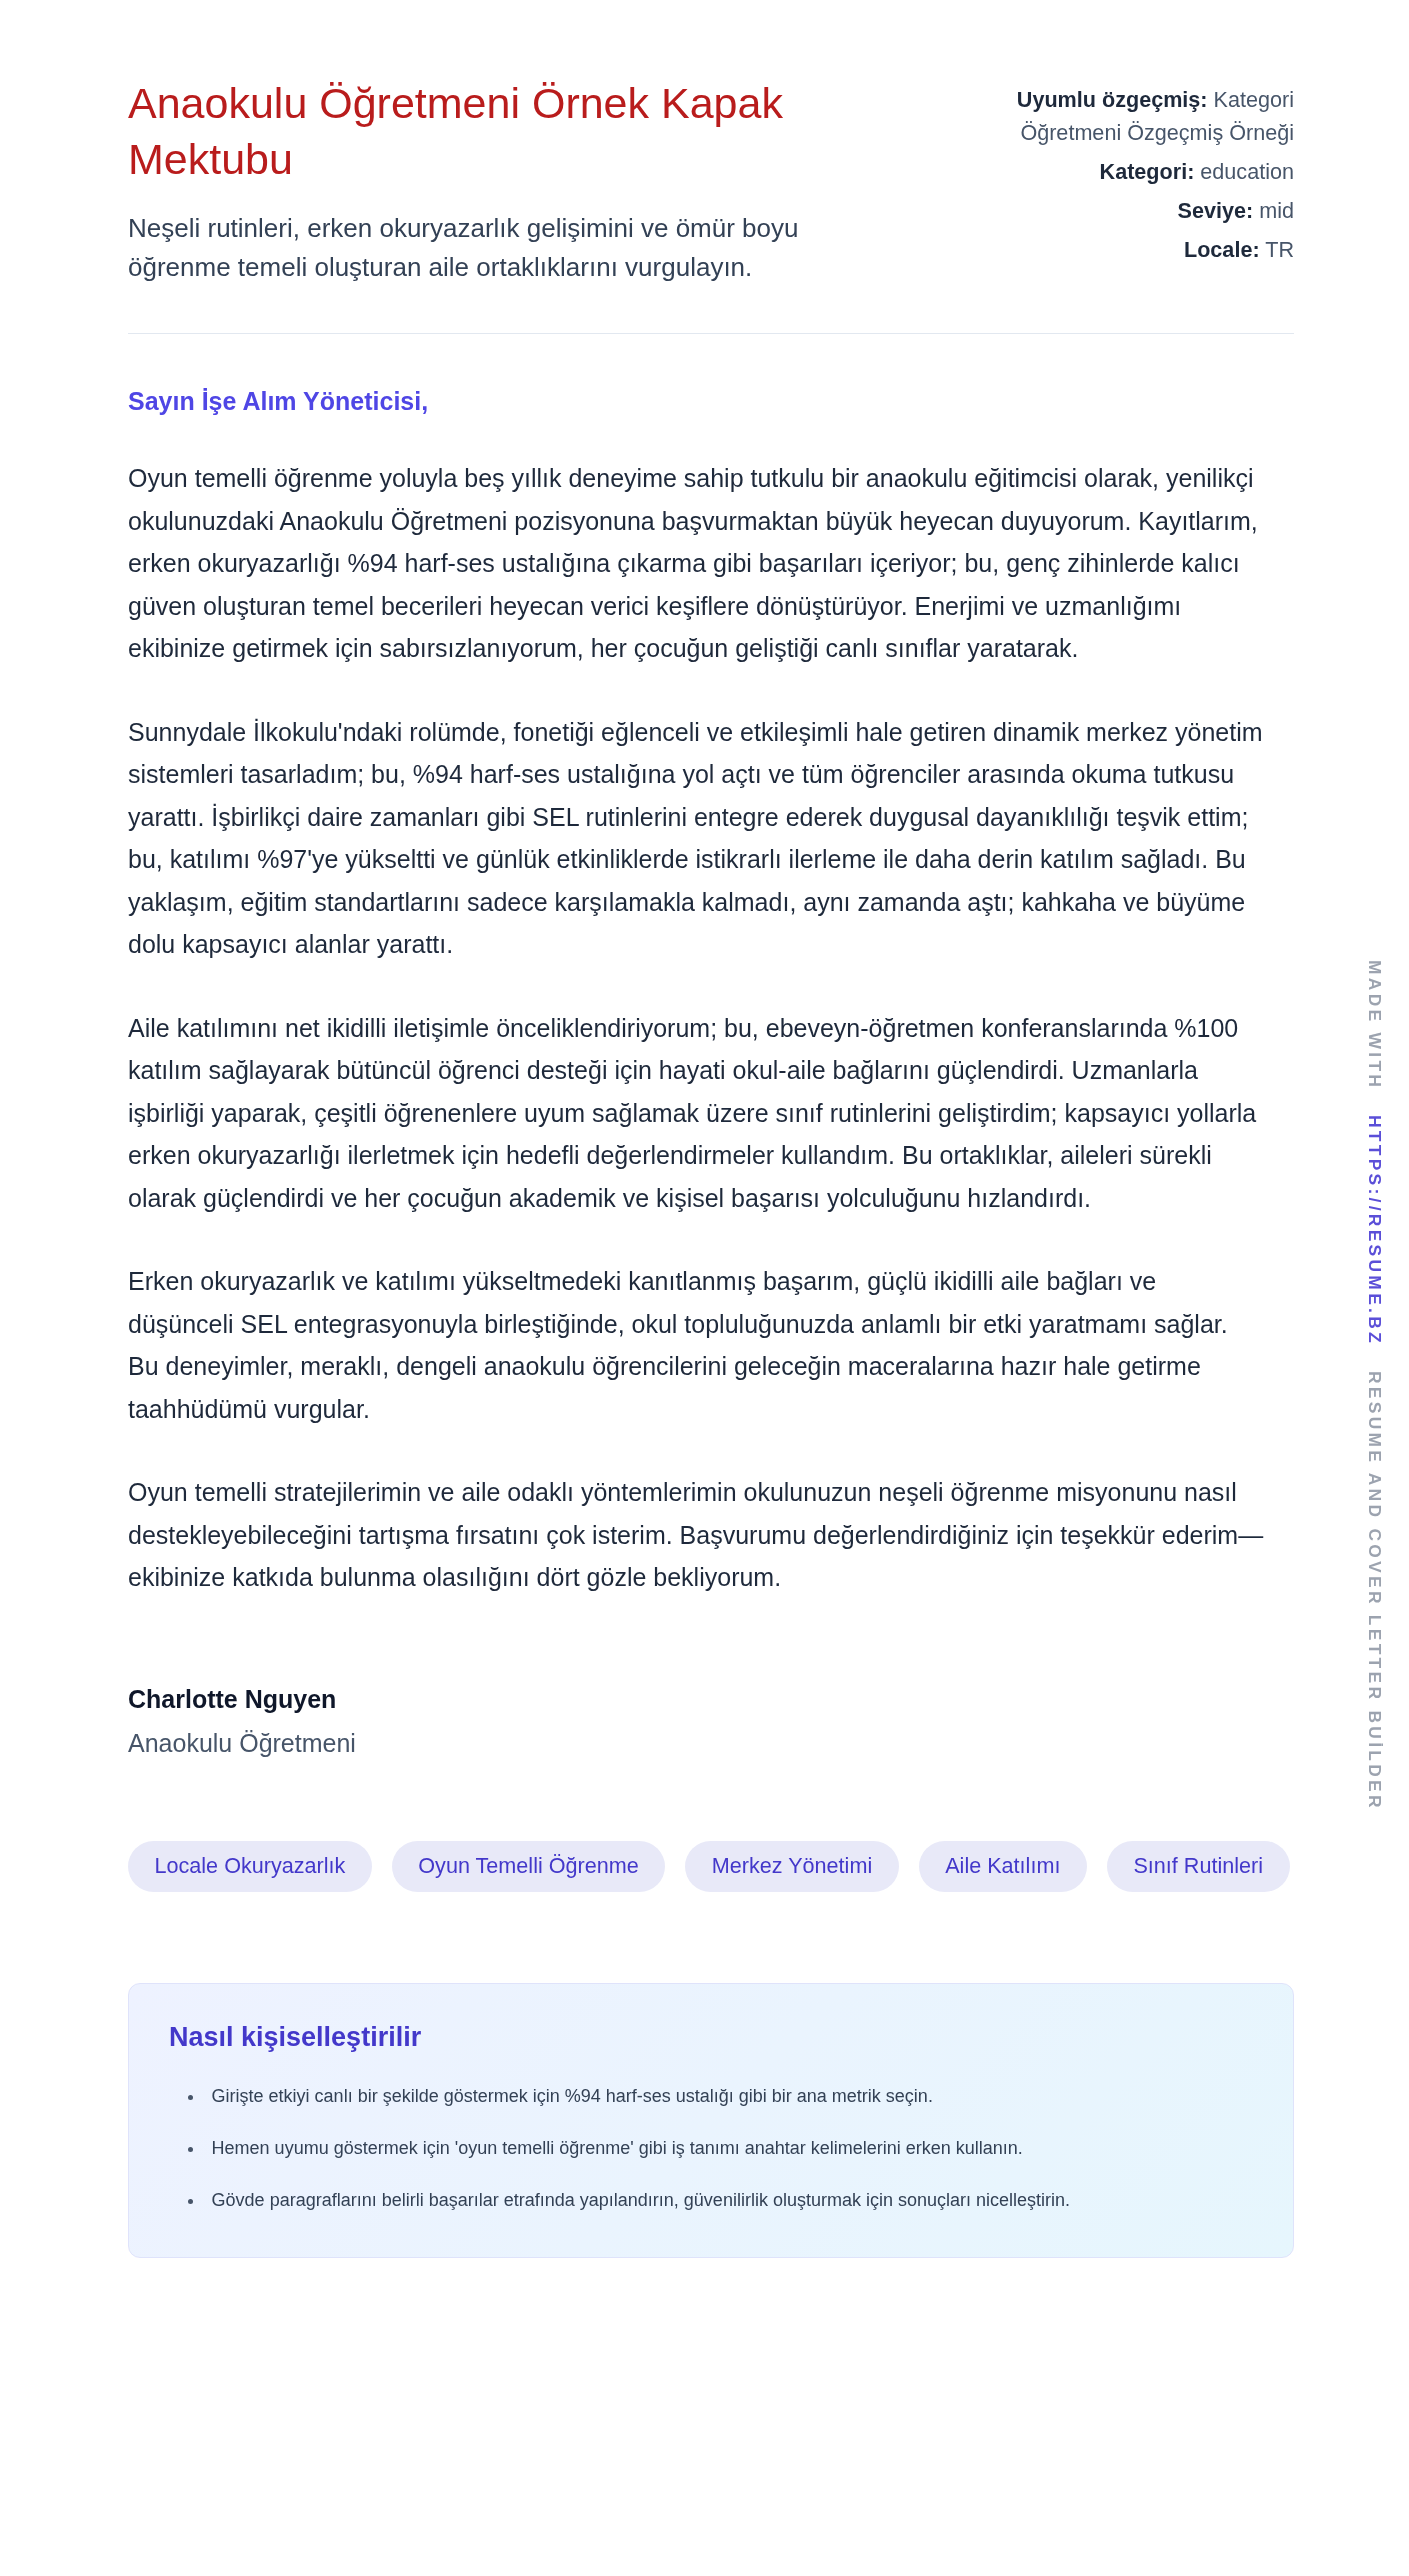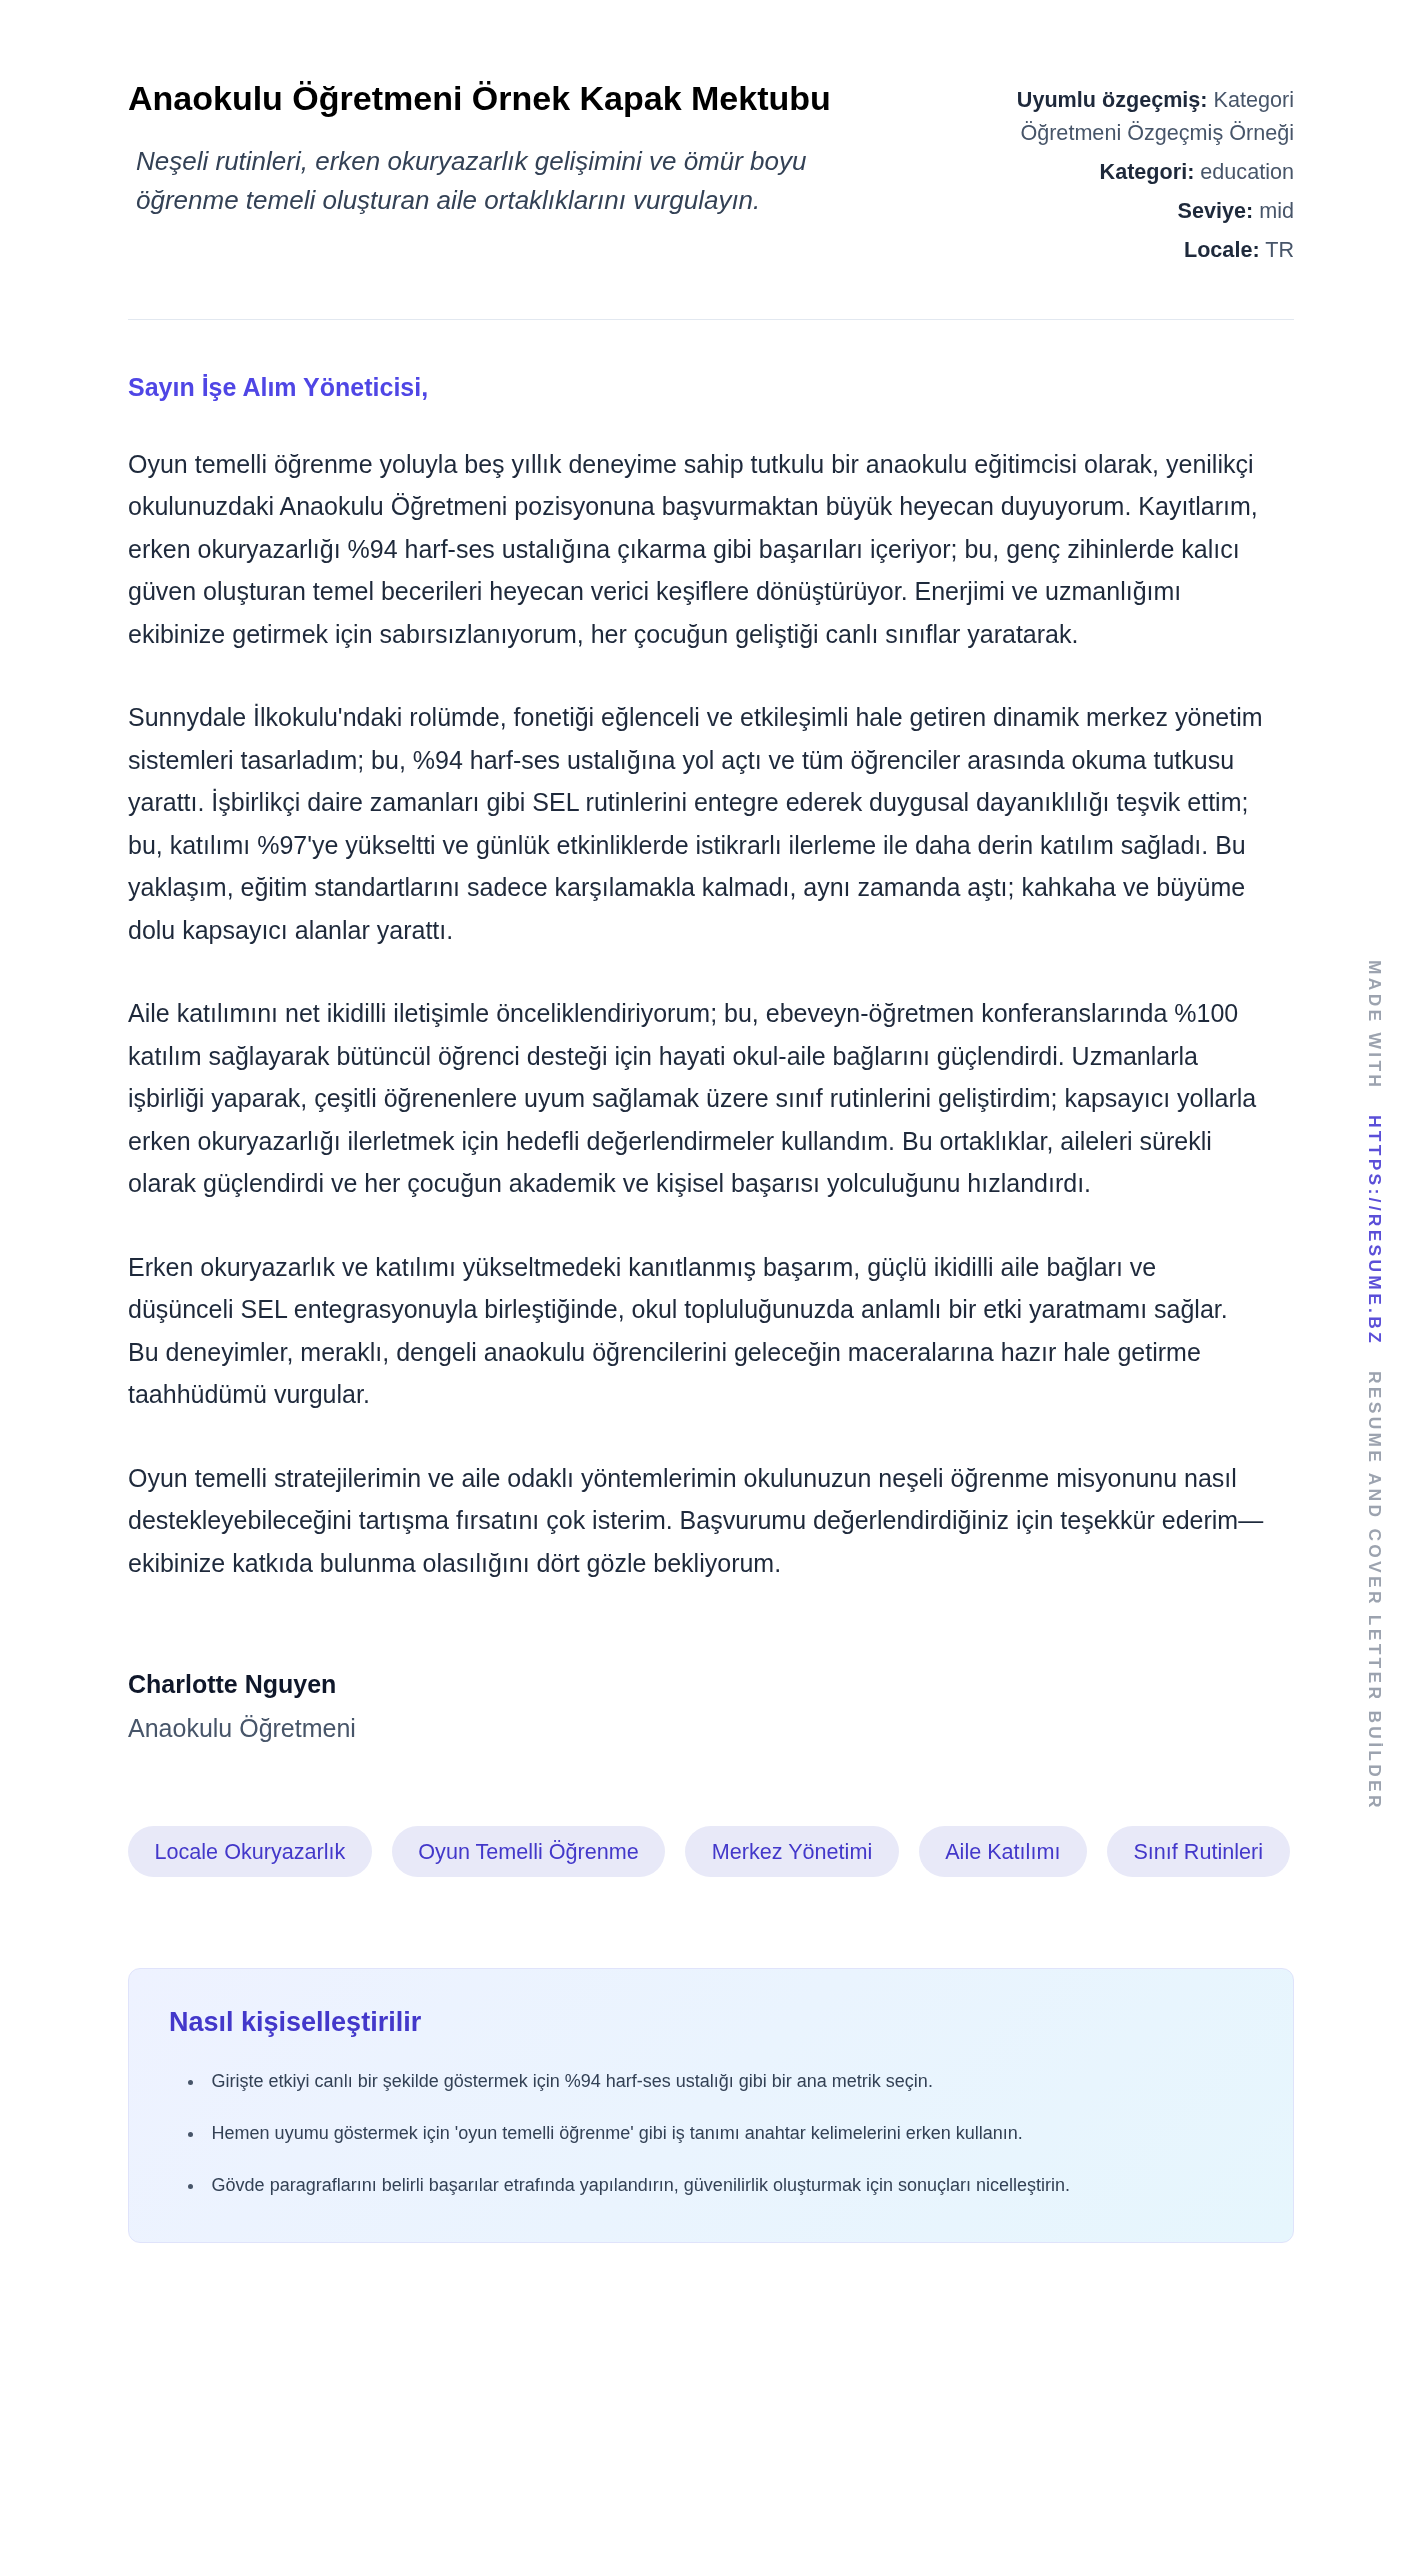--- a/index.html
+++ b/index.html
@@ -21,34 +21,33 @@
     width: 1166px;
     margin-left: 128px;
     padding-top: 76px;
   }
 
   
   .header { display: flex; align-items: flex-start; }
   .header-left { width: 829px; }
   .page-title {
     margin: 0 0 21.6px 0;
-    font-size: 34px;
+    font-size: 43px;
     line-height: 1.3;
-    font-weight: 700;
-    color: #000000;
+    font-weight: 400;
+    color: #b91c1c;
     max-width: 813px;
   }
   .subtitle {
-    margin: 8px;
+    margin: 0;
     font-size: 26px;
     line-height: 1.5;
     font-weight: 500;
     color: #334155;
     max-width: 763px;
-    font-style: italic;
   }
   .meta {
     margin-left: auto;
     width: 292px;
     text-align: right;
     font-size: 21.6px;
     line-height: 1.5;
     color: #475569;
     padding-top: 8.3px;
   }

